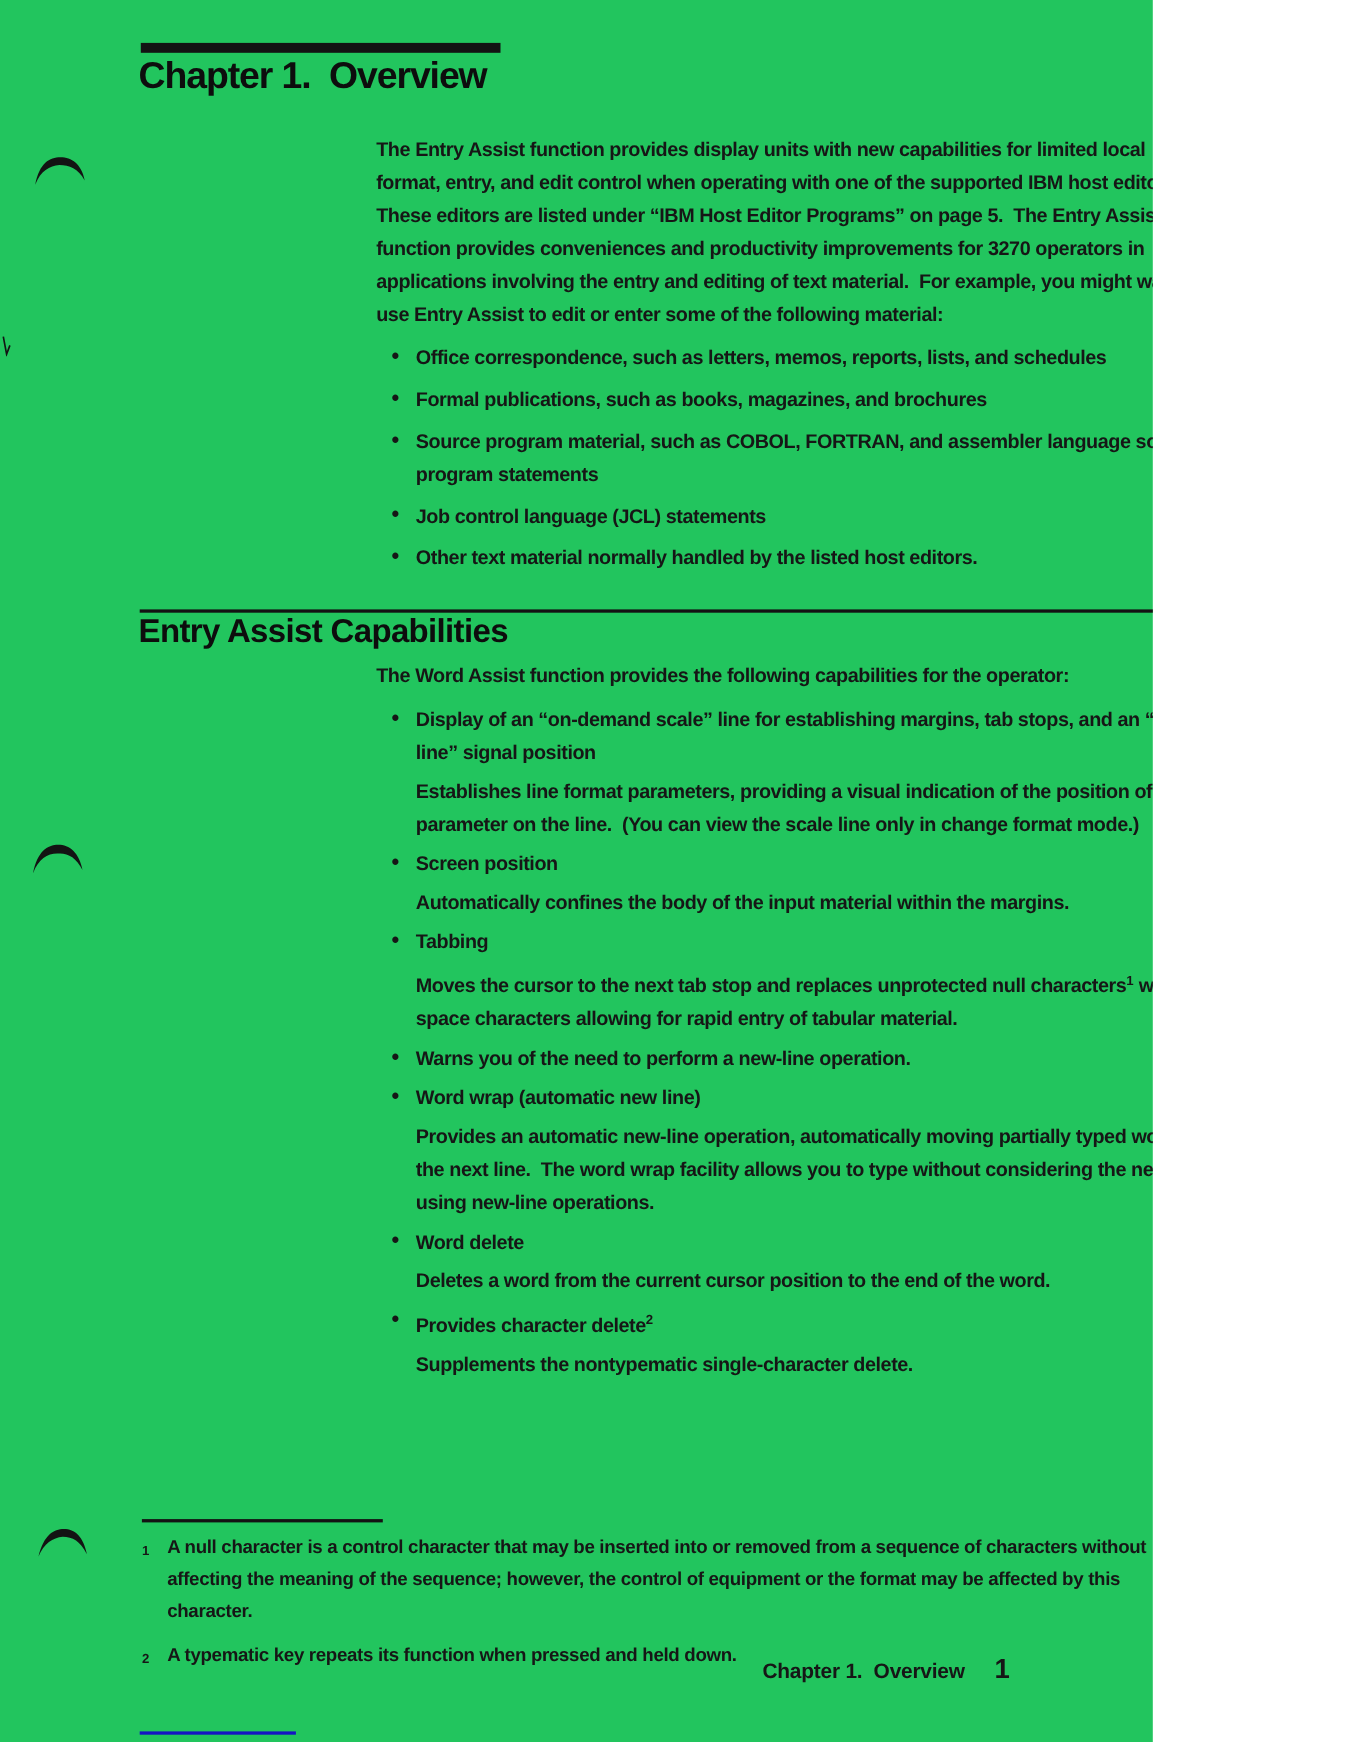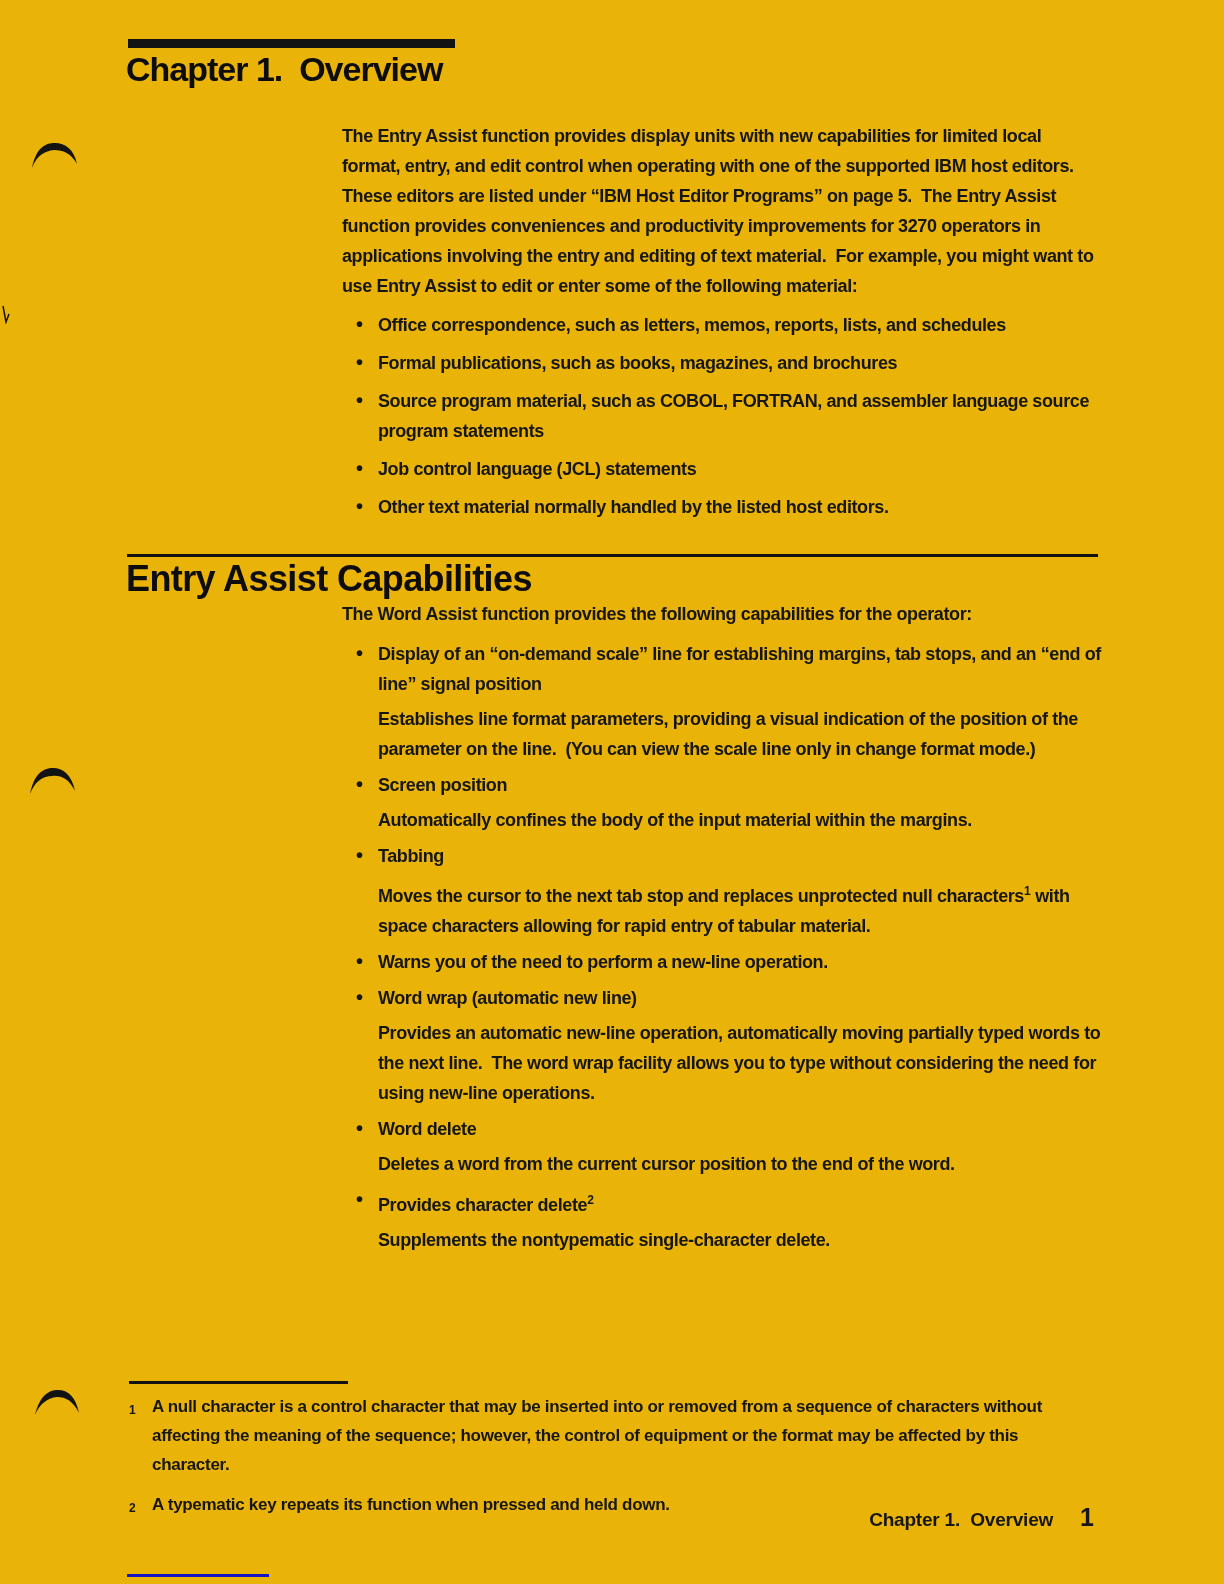--- a/index.html
+++ b/index.html
@@ -1,19 +1,19 @@
 <!DOCTYPE html>
 <html><head>
 <meta charset="utf-8">
 <style>
   html, body { margin:0; padding:0; background:#ffffff; }
   .page {
     position:relative;
-    width:1224px; height:1584px;
-    background:#eab308;
+    width:1048px; height:1584px;
+    background:#22c55e;
     color:#161616;
     font-family:"Liberation Sans", sans-serif;
     font-weight:600;
     overflow:hidden;
     letter-spacing:-0.3px;
   }
 
   
   .chapter-bar { position:absolute; left:128px; top:39px; width:327px; height:9px; background:#131313; }
   h1.chapter-title {
@@ -29,21 +29,21 @@
   }
   .intro p { margin:0 0 9px 0; white-space:pre-wrap; }
   ul.bullets { list-style:none; margin:0; padding:0; }
   ul.bullets li { position:relative; padding-left:36px; margin-bottom:8px; }
   ul.bullets li::before { content:"\2022"; position:absolute; left:14px; top:-1px; font-size:20px; }
 
   
   .section-rule { position:absolute; left:127px; top:554px; width:971px; height:3px; background:#131313; }
   h2.section-title {
     position:absolute; left:126px; top:558px; margin:0;
-    font-size:36px; font-weight:800; letter-spacing:-0.6px; color:#0d0d0d;
+    font-size:30px; font-weight:800; letter-spacing:-0.6px; color:#0d0d0d;
   }
 
   
   .cap-body {
     position:absolute; left:342px; top:599px; width:760px;
     font-size:18px; line-height:30px; letter-spacing:-0.4px;
   }
   .cap-intro { margin:0 0 10px 0; white-space:pre-wrap; }
   .cap-item { position:relative; padding-left:36px; margin-bottom:6px; }
   .cap-item::before { content:"\2022"; position:absolute; left:14px; top:-1px; font-size:20px; }

